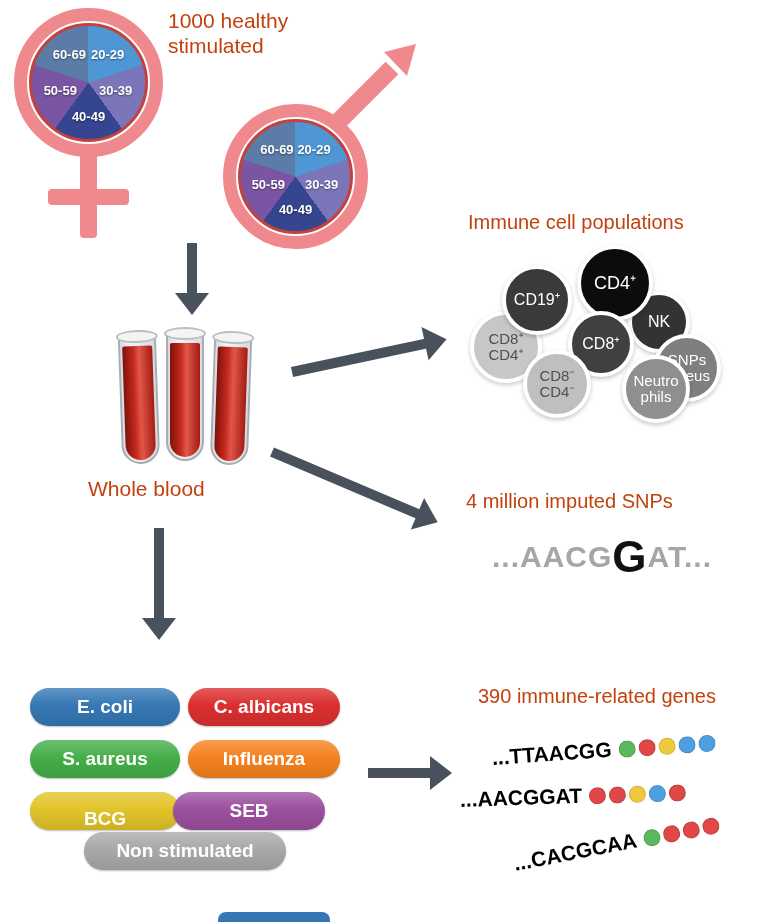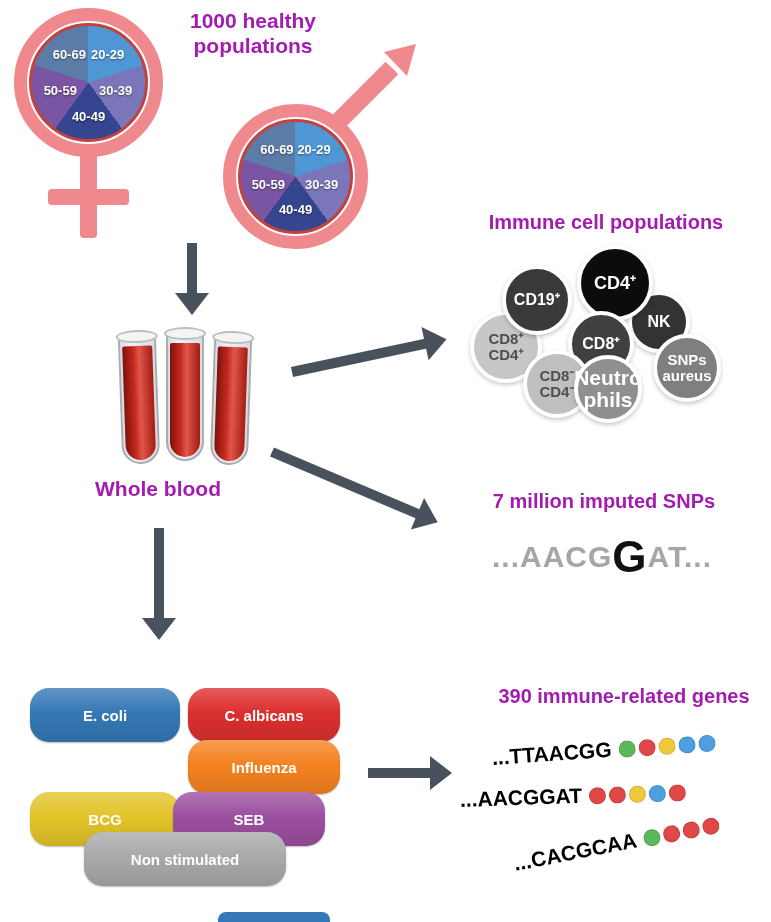--- a/index.html
+++ b/index.html
@@ -1,19 +1,19 @@
 <!DOCTYPE html>
 <html><head>
 <meta charset="utf-8">
 <style>
   *{margin:0;padding:0;box-sizing:border-box}
   body{font-family:"Liberation Sans",sans-serif;background:#fff}
   .frame{position:relative;width:771px;height:922px;background:#fff;overflow:hidden}
 
-  .h{position:absolute;font-weight:bold;color:#a21caf;text-align:center;line-height:1.2}
+  .h{position:absolute;font-weight:normal;color:#c2410c;text-align:left;line-height:1.2}
   .h-main{left:168px;top:8px;width:170px;font-size:21px}
   .h-immune{left:468px;top:210px;width:276px;font-size:20px}
   .h-snps{left:466px;top:489px;width:276px;font-size:20px}
   .h-expr{left:478px;top:684px;width:292px;font-size:20px}
   .h-blood{left:88px;top:476px;width:140px;font-size:21px}
 
   
   .gender{position:absolute}
   .ring{border-radius:50%;border:13px solid #F0898D;background:#fff;padding:2px}
   .female .ring{width:149px;height:149px}
@@ -48,38 +48,38 @@
   
   .tube{position:absolute;width:38px;height:130px}
   .t1{left:120px;top:334px;transform:rotate(-2deg)}
   .t2{left:166px;top:331px}
   .t3{left:212px;top:335px;transform:rotate(2deg)}
   .tube .glass{position:absolute;inset:0;border:2px solid #A8ADB3;border-radius:5px 5px 19px 19px;background:linear-gradient(90deg,#D7DBDE,#F2F4F5 30%,#D7DBDE)}
   .tube .blood{position:absolute;left:4px;right:4px;top:12px;bottom:4px;border-radius:2px 2px 15px 15px;background:linear-gradient(90deg,#7E120C,#C4291E 35%,#E0574A 55%,#A31B12)}
   .tube .rim{position:absolute;left:-2px;right:-2px;top:-4px;height:13px;border-radius:50%;background:#F4F4F2;border:2px solid #B9BEC2}
 
   
-  .cell{position:absolute;border-radius:50%;border:4px solid #fff;color:#fff;font-weight:bold;display:flex;flex-direction:column;align-items:center;justify-content:center;text-align:center;line-height:1.05;box-shadow:0 2px 4px rgba(0,0,0,.22)}
+  .cell{position:absolute;border-radius:50%;border:4px solid #fff;color:#fff;font-weight:normal;display:flex;flex-direction:column;align-items:center;justify-content:center;text-align:center;line-height:1.05;box-shadow:0 2px 4px rgba(0,0,0,.22)}
   .c-cd19{left:502px;top:265px;width:70px;height:70px;background:#3A3A3A;z-index:3;font-size:16px}
   .c-cd4{left:577px;top:245px;width:76px;height:76px;background:#0C0C0C;z-index:4;font-size:18px}
   .c-nk{left:628px;top:291px;width:62px;height:62px;background:#333;z-index:3;font-size:16px}
   .c-cd8{left:568px;top:311px;width:66px;height:66px;background:#404040;z-index:5;font-size:16px}
   .c-dp{left:470px;top:311px;width:72px;height:72px;background:#C7C7C7;color:#4F4F4F;z-index:2;font-size:15px}
   .c-dn{left:523px;top:350px;width:68px;height:68px;background:#BFBFBF;color:#4F4F4F;z-index:6;font-size:15px}
-  .c-neutro{left:574px;top:355px;width:68px;height:68px;background:#8F8F8F;z-index:7;font-size:21px}
+  .c-neutro{left:622px;top:355px;width:68px;height:68px;background:#8F8F8F;z-index:7;font-size:15px}
   .c-mono{left:653px;top:334px;width:68px;height:68px;background:#7F7F7F;z-index:6;font-size:15px}
 
   
   .snp-seq{position:absolute;left:442px;width:320px;text-align:center;font-weight:bold;font-size:30px;color:#A6A6A6;letter-spacing:1px;white-space:nowrap}
   .snp-seq .variant{font-size:44px;color:#111;vertical-align:-5px}
   .q1{top:532px}
   .q2{top:576px}
 
   
-  .pill{position:absolute;height:54px;border-radius:19px;display:flex;align-items:center;justify-content:center;color:#fff;font-weight:bold;font-size:15px;background-image:linear-gradient(180deg,rgba(255,255,255,.22),rgba(255,255,255,0) 45%,rgba(0,0,0,.10));box-shadow:0 1px 2px rgba(0,0,0,.25)}
+  .pill{position:absolute;height:38px;border-radius:19px;display:flex;align-items:center;justify-content:center;color:#fff;font-weight:bold;font-size:19px;background-image:linear-gradient(180deg,rgba(255,255,255,.22),rgba(255,255,255,0) 45%,rgba(0,0,0,.10));box-shadow:0 1px 2px rgba(0,0,0,.25)}
   .s0{left:30px;top:688px;width:150px}
   .s1{left:188px;top:688px;width:152px}
   .s2{left:30px;top:740px;width:150px}
   .s3{left:188px;top:740px;width:152px}
   .s4{left:30px;top:792px;width:150px}
   .s5{left:173px;top:792px;width:152px}
   .s6{left:84px;top:832px;width:202px}
   .cropped-bar{position:absolute;left:218px;top:912px;width:112px;height:10px;background:#3578B5;border-radius:8px 8px 0 0}
 
   
@@ -90,21 +90,21 @@
   .r3{left:514px;top:852px;transform:rotate(-11deg)}
   .dot{width:17px;height:17px;border-radius:50%;display:inline-block;border:1px solid rgba(0,0,0,.12)}
 </style>
 </head>
 <body>
 
 <div class="frame">
 
   <div class="h h-main">
     <div>1000 healthy</div>
-    <div>populations</div>
+    <div>stimulated</div>
   </div>
 
   <div class="gender female">
     <div class="ring">
       <div class="pie" style="background: conic-gradient(rgb(78, 151, 212) 0deg, rgb(78, 151, 212) 72deg, rgb(123, 118, 185) 72deg, rgb(123, 118, 185) 144deg, rgb(53, 69, 143) 144deg, rgb(53, 69, 143) 216deg, rgb(122, 85, 163) 216deg, rgb(122, 85, 163) 288deg, rgb(92, 124, 168) 288deg, rgb(92, 124, 168) 360deg);">
         <span class="age-label al0">20-29</span>
         <span class="age-label al1">30-39</span>
         <span class="age-label al2">40-49</span>
         <span class="age-label al3">50-59</span>
         <span class="age-label al4">60-69</span>
@@ -191,33 +191,36 @@
   </div>
   <div class="cell c-neutro">
     <span>Neutro</span>
     <span>phils</span>
   </div>
   <div class="cell c-mono">
     <span>SNPs</span>
     <span>aureus</span>
   </div>
 
-  <div class="h h-snps">7 million imputed SNPs</div>
+  <div class="h h-snps">4 million imputed SNPs</div>
   <div class="snp-seq q1"><span>...AACG</span><span class="variant">G</span><span>AT...</span></div>
 
   <div class="pill s0" style="background-color: rgb(53, 120, 181);">
       <span>E. coli</span>
     </div>
   <div class="pill s1" style="background-color: rgb(220, 47, 47);">
       <span>C. albicans</span>
     </div>
+  <div class="pill s2" style="background-color: rgb(69, 174, 73);">
+      <span>S. aureus</span>
+    </div>
   <div class="pill s3" style="background-color: rgb(245, 130, 32);">
       <span>Influenza</span>
     </div>
-  <div class="pill s4" style="background-color: rgb(226, 196, 41);">
+  <div class="pill s4" style="background-color: rgb(226, 196, 41); align-items: flex-end;">
       <span>BCG</span>
     </div>
   <div class="pill s5" style="background-color: rgb(156, 79, 159);">
       <span>SEB</span>
     </div>
   <div class="pill s6" style="background-color: rgb(169, 169, 169);">
       <span>Non stimulated</span>
     </div>
   <div class="cropped-bar"></div>
 

